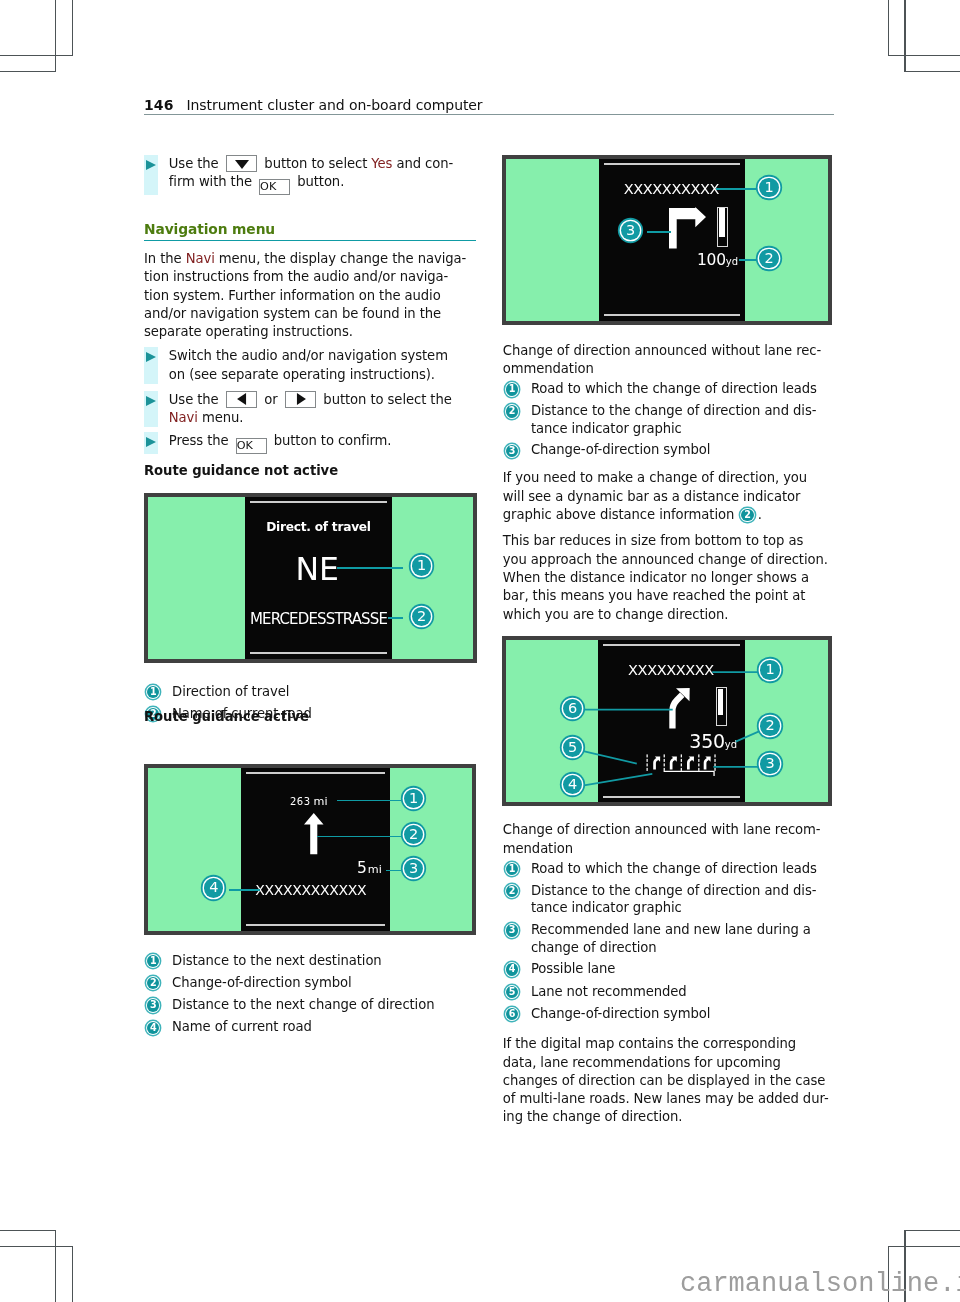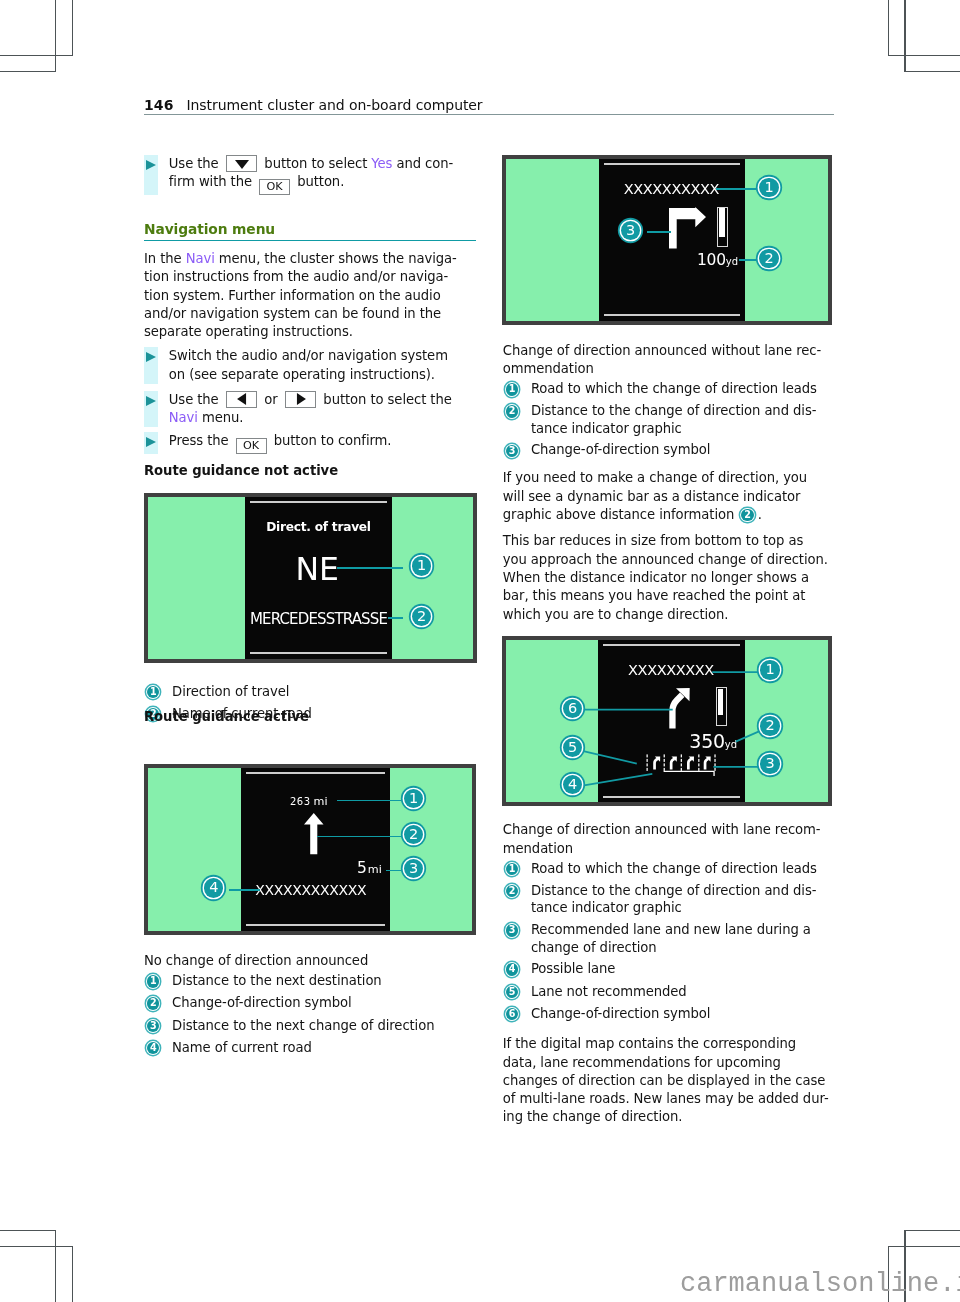--- a/index.html
+++ b/index.html
@@ -12,39 +12,39 @@
   .hdr .pno{font-weight:bold;font-size:14px;color:#111;letter-spacing:0.1px;}
   .hdr .ttl{font-size:14px;color:#111;letter-spacing:-0.08px;}
   .hdr-rule{position:absolute;left:144px;top:114px;width:690px;height:1.3px;background:#839698;}
 
   
   .col{position:absolute;width:336px;font-size:13.2px;line-height:18.3px;color:#141414;
        letter-spacing:-0.09px;}
   .colL{left:144px;top:155.2px;}
   .colR{left:502.8px;top:341.7px;}
 
-  .teal{color:#8b5cf6;margin-top:47px;}
+  .teal{color:#7f1d1d;margin-top:47px;}
   h2.sec{font-size:13.8px;color:#4d7c0f;font-weight:bold;margin:0;padding:0;
          letter-spacing:-0.1px;line-height:17px;}
   .secrule{height:1.6px;background:#0f9ba4;width:332px;margin-top:2px;}
   h3.sub{font-size:13.2px;font-weight:bold;color:#141414;margin:0;padding:0;line-height:18.3px;
          letter-spacing:-0.05px;}
 
   p{margin:0;padding:0;}
 
   
   .act{position:relative;padding-left:24.8px;min-height:18.3px;}
   .act .bar{position:absolute;left:0px;top:0;bottom:0;width:14px;background:#d4f5f9;}
   .act .tri{position:absolute;left:1.5px;top:4.8px;width:0;height:0;
             border-left:10px solid #1c9399;border-top:5.4px solid transparent;
             border-bottom:5.4px solid transparent;}
 
   
   .key{display:inline-block;border:1px solid #84888a;background:#fff;
-       box-sizing:border-box;text-align:center;position:relative;}
+       box-sizing:border-box;position:relative;}
   .key.ok{font-size:11.2px;line-height:14.4px;height:16.3px;width:31px;color:#141414;
           vertical-align:-3.4px;letter-spacing:0;margin:0 3px;}
   .keyarrow{display:inline-block;border:1px solid #84888a;background:#fff;
        width:31.5px;height:17px;vertical-align:-4px;position:relative;box-sizing:border-box;
        margin:0 3px;}
   .keyarrow i{position:absolute;display:block;width:0;height:0;top:50%;left:50%;}
   .kdown i{transform:translate(-50%,-45%);border-left:7.2px solid transparent;
            border-right:7.2px solid transparent;border-top:9px solid #111;}
   .kleft i{transform:translate(-55%,-50%);border-top:6.3px solid transparent;
            border-bottom:6.3px solid transparent;border-right:9px solid #111;}
@@ -91,21 +91,21 @@
     <span class="pno">146</span><span style="display:inline-block;width:13px"></span><span class="ttl">Instrument cluster and on-board computer</span>
   </div>
   <div class="hdr-rule"></div>
 
   <div class="col colL">
     <div class="act"><span class="bar"></span><span class="tri"></span><span>Use the </span><span class="keyarrow kdown"><i></i></span><span> button to select </span><span class="teal">Yes</span><span> and con-</span><br><span>firm with the </span><span class="key ok">OK</span><span> button.</span></div>
     <div style="height:25.5px"></div>
     <h2 class="sec">Navigation menu</h2>
     <div class="secrule"></div>
     <div style="height:8.8px"></div>
-    <p><span>In the </span><span class="teal">Navi</span><span> menu, the cluster shows the naviga-</span><br><span>tion instructions from the audio and/or naviga-</span><br><span>tion system. Further information on the audio</span><br><span>and/or navigation system can be found in the</span><br><span>separate operating instructions.</span></p>
+    <p><span>In the </span><span class="teal">Navi</span><span> menu, the display change the naviga-</span><br><span>tion instructions from the audio and/or naviga-</span><br><span>tion system. Further information on the audio</span><br><span>and/or navigation system can be found in the</span><br><span>separate operating instructions.</span></p>
     <div style="height:5.8px"></div>
     <div class="act"><span class="bar"></span><span class="tri"></span><span>Switch the audio and/or navigation system</span><br><span>on (see separate operating instructions).</span></div>
     <div style="height:6.9px"></div>
     <div class="act"><span class="bar"></span><span class="tri"></span><span>Use the </span><span class="keyarrow kleft"><i></i></span><span> or </span><span class="keyarrow kright"><i></i></span><span> button to select the</span><br><span class="teal">Navi</span><span> menu.</span></div>
     <div style="height:4.8px"></div>
     <div class="act"><span class="bar"></span><span class="tri"></span><span>Press the </span><span class="key ok">OK</span><span> button to confirm.</span></div>
     <div style="height:7.6px"></div>
     <h3 class="sub">Route guidance not active</h3>
   </div>
 
@@ -145,21 +145,20 @@
     <div class="ldr" style="left:169.0px;top:67.9px;width:84.4px"></div>
     <div class="ldr" style="left:238.0px;top:102.0px;width:15.4px"></div>
     <div class="ldr" style="left:81.5px;top:121.4px;width:31.0px"></div>
     <div class="cal" style="left:256.3px;top:21.1px">1</div>
     <div class="cal" style="left:256.3px;top:57.3px">2</div>
     <div class="cal" style="left:256.3px;top:91.3px">3</div>
     <div class="cal" style="left:56.6px;top:110.6px">4</div>
   </div>
 
   <div class="col" style="left:144px;top:951.5px">
-    <p style="margin-bottom:2.2px">No change of direction announced</p>
     <div>
         <div class="lg"><span class="cn">1</span><span>Distance to the next destination</span></div>
         <div class="lg"><span class="cn">2</span><span>Change-of-direction symbol</span></div>
         <div class="lg"><span class="cn">3</span><span>Distance to the next change of direction</span></div>
         <div class="lg"><span class="cn">4</span><span>Name of current road</span></div>
       </div>
   </div>
 
   <div class="fig" style="left:502.3px;top:155.1px;width:330px;height:169.8px">
     <div class="scr" style="left:93px;width:146.2px">

